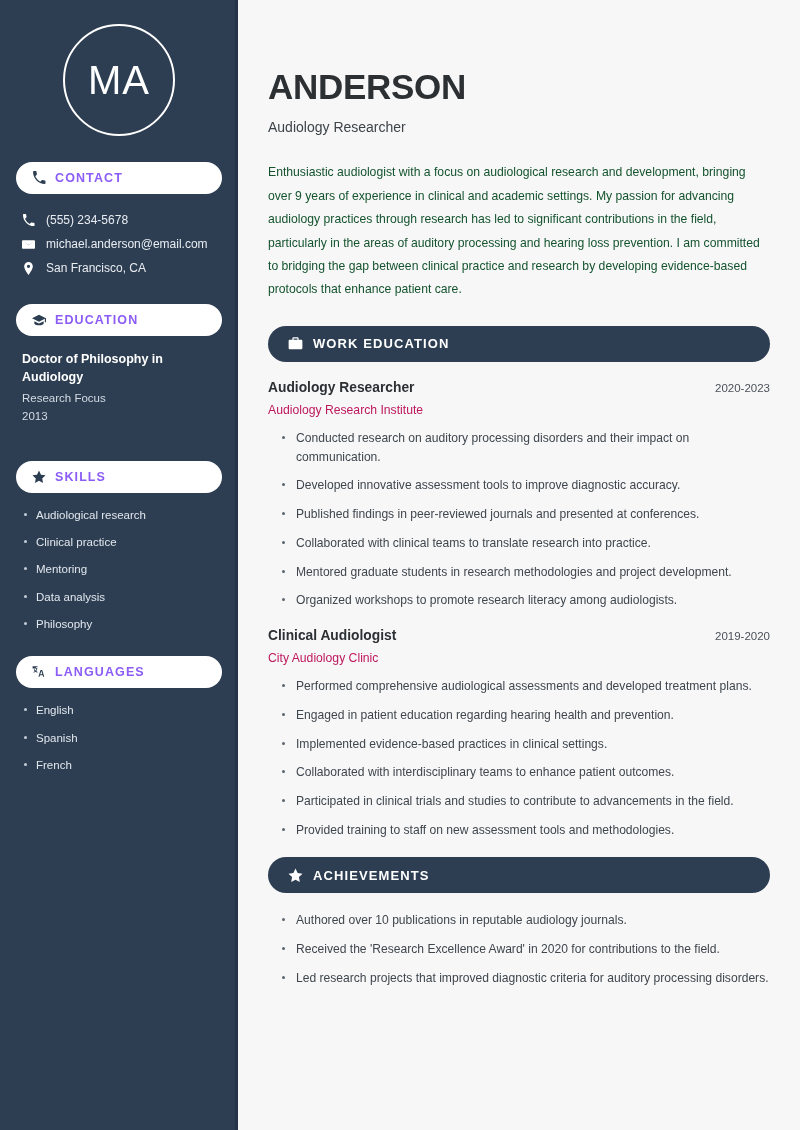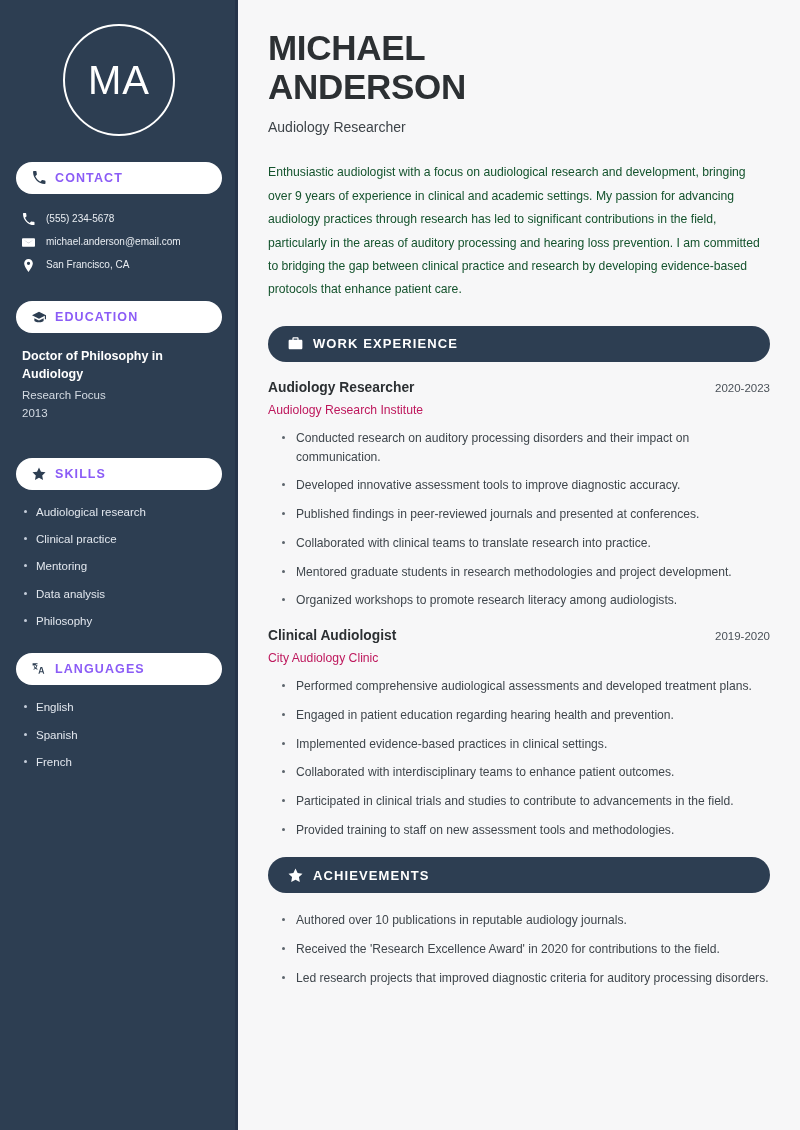--- a/index.html
+++ b/index.html
@@ -71,24 +71,24 @@
     font-size: 12.5px;
     font-weight: bold;
     letter-spacing: 1.1px;
   }
   .pill .ico { display: flex; align-items: center; }
   .pill .ico svg { width: 14px; height: 14px; fill: #2d3e52; display: block; }
 
   .contact-list { margin-bottom: 24px; }
   .contact-row {
     display: flex;
-    align-items: flex-start;
+    align-items: flex-end;
     gap: 11px;
     padding: 5px 6px;
-    font-size: 10px;
+    font-size: 12px;
     color: #e9edf2;
   }
   .contact-row .ico svg { width: 13px; height: 13px; fill: #ffffff; display: block; }
 
   .edu-block { padding: 0 6px; margin-bottom: 36px; }
   .edu-degree {
     font-size: 12.5px;
     font-weight: bold;
     color: #ffffff;
     line-height: 1.45;
@@ -295,35 +295,35 @@
     <ul class="side-list">
       <li>English</li>
       <li>Spanish</li>
       <li>French</li>
     </ul>
   </aside>
 
   <main class="main">
 
     <h1 class="name">
-      <span>MICHAEL</span><br>
+      <br>
       <span>ANDERSON</span>
     </h1>
 
     <div class="job-title">Audiology Researcher</div>
 
     <p class="summary">Enthusiastic audiologist with a focus on audiological research and development, bringing over 9 years of experience in clinical and academic settings. My passion for advancing audiology practices through research has led to significant contributions in the field, particularly in the areas of auditory processing and hearing loss prevention. I am committed to bridging the gap between clinical practice and research by developing evidence-based protocols that enhance patient care.</p>
 
     <div class="sec-bar">
       <span class="ico">
         <svg viewBox="0 0 24 24">
             <path d="M9 2h6c1.1 0 2 .9 2 2v2h4c1.1 0 2 .9 2 2v11c0 1.1-.9 2-2 2H3c-1.1 0-2-.9-2-2V8c0-1.1.9-2 2-2h4V4c0-1.1.9-2 2-2zm0 4h6V4H9v2z"></path>
           </svg>
       </span>
-      <span class="sec-bar-label">WORK EXPERIENCE</span>
+      <span class="sec-bar-label">WORK EDUCATION</span>
     </div>
 
     <div class="job">
       <div class="job-head">
         <div class="job-role">Audiology Researcher</div>
         <div class="job-dates">2020-2023</div>
       </div>
       <div class="job-org">Audiology Research Institute</div>
       <ul class="main-list">
         <li>Conducted research on auditory processing disorders and their impact on communication.</li>

